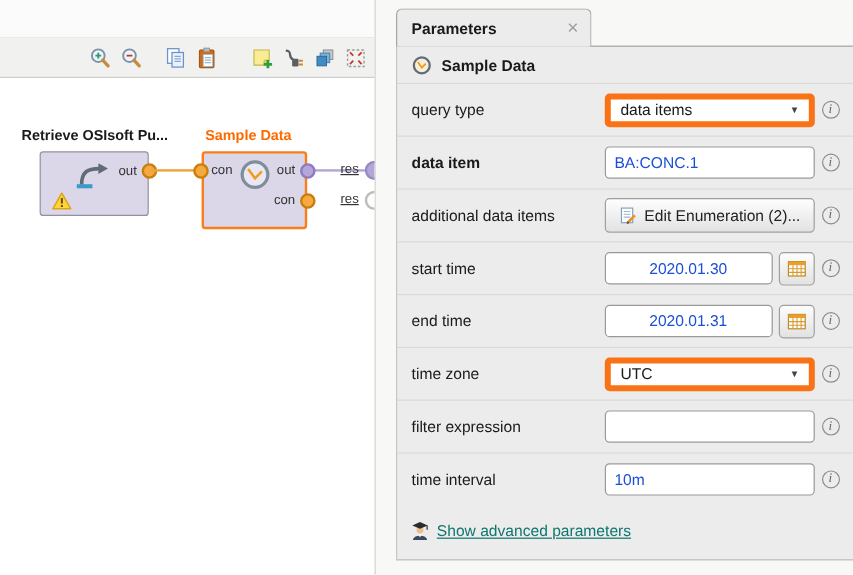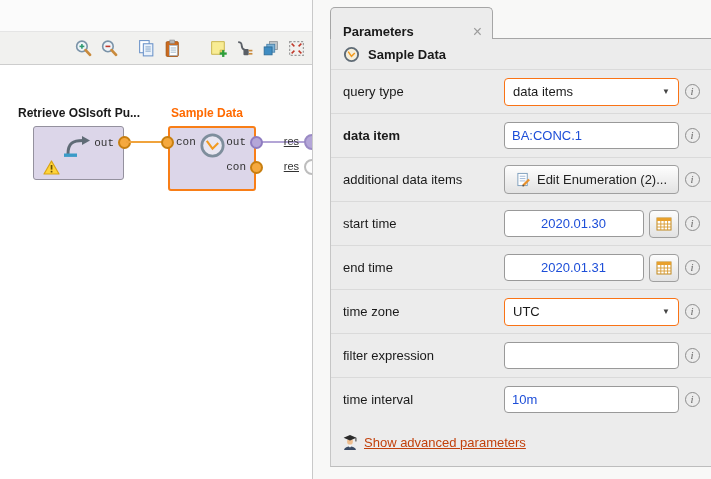--- a/index.html
+++ b/index.html
@@ -12,73 +12,73 @@
   .canvas-pane { position:absolute; left:0; top:0; width:313px; height:479px;
     background:#fff; border-right:1px solid #c9c9c9; }
   .crumb-strip { height:32px; background:#fbfbfb; border-bottom:1px solid #e5e5e5; }
   .toolbar { height:33px; background:#f1f1ef; border-bottom:1px solid #cdcdcd;
     display:flex; align-items:center; justify-content:flex-end; padding-right:4px; }
   .tbtn { width:24px; height:24px; border:none; background:transparent; padding:2px;
     display:flex; align-items:center; justify-content:center; cursor:pointer; }
   .sp4 { margin-right:2px; } .sp13 { margin-right:13px; } .sp22 { margin-right:22px; }
   .canvas { position:relative; height:412px; background:#fff; overflow:hidden; }
 
-  .op { position:absolute; background:#dcd6e9; border:1px solid #94919e; border-radius:3px;font-family:Liberation Mono, monospace; }
+  .op { position:absolute; background:#dcd6e9; border:1px solid #94919e; border-radius:3px; }
   .op.sel { border:2px solid #f87e17; }
   .op-title { position:absolute; font-size:12px; font-weight:bold; color:#1a1a1a; white-space:nowrap; }
   .op-title.sel { color:#ff6a00; width:100px; text-align:center; }
   .port-label { position:absolute; font-size:11px; color:#333; }
   .port { position:absolute; width:13px; height:13px; border-radius:50%; }
   .port.orange { background:#f5a93f; border:2px solid #c87f10; }
   .port.purple { background:#b4a6d8; border:2px solid #8e7cc0; }
   .resport { position:absolute; width:16px; height:16px; border-radius:50%; }
   .resport.purple { background:#b4a6d8; border:2px solid #9a8ac4; }
   .resport.empty { background:#fdfdfd; border:2px solid #bdbdbd; }
   .wire { position:absolute; height:2px; }
   .res-label { position:absolute; font-size:11px; color:#333;text-decoration:underline; }
 
   
   .params { position:absolute; left:330px; top:0; width:381px; height:479px; }
   .tab { position:relative; z-index:2; margin-top:7px; width:163px; height:32px;
     background:#ececec; border:1px solid #a6a6a6; border-bottom:none;
-    border-radius:5px 5px 0 0; display:flex; align-items:flex-end;
+    border-radius:5px 5px 0 0; display:flex; align-items:center;
     padding:0 10px 0 12px; cursor:pointer; }
   .tab-title { flex:1; font-weight:bold; font-size:13px; }
   .tab-close { color:#9b9b9b; font-size:16px; line-height:14px; cursor:pointer; }
   .panel { position:absolute; left:0; top:38px; width:381px; height:429px;
     background:#ececec; border-top:1px solid #a6a6a6; border-left:1px solid #c6c6c6;
     border-bottom:1px solid #bdbdbd; }
   .phead { display:flex; align-items:center; gap:8px; height:30px; padding:0 12px; }
   .phead-title { font-weight:bold; font-size:13px; }
   .prow { display:flex; align-items:center; height:44px; padding:0 6px 0 12px;
     border-top:1px solid #dadada; }
   .plabel { flex:1; font-size:13px; }
   .plabel.bold { font-weight:bold; }
   .ctl { width:175px; display:flex; align-items:center; }
   .tinput { width:100%; height:27px; border:1px solid #999; border-radius:4px;
     padding:0 7px; font-size:13px; font-family:inherit; background:#fff; color:#1d4ed8; }
   .tinput.short { width:140px;padding-left:36px; }
-  .dropdown { width:100%; height:28px; background:#fff; border:1px solid #f97316;
+  .dropdown { width:100%; height:28px; background:#fff; border:5px solid #f97316;
     border-radius:4px; display:flex; align-items:center; padding:0 8px;
     font-size:13px; cursor:pointer; }
   .dd-val { flex:1; }
   .caret { font-size:8px; color:#444; }
   .calbtn { width:30px; height:28px; margin-left:5px; border:1px solid #9f9f9f;
     border-radius:4px; background:linear-gradient(#fdfdfd,#e2e2e2);
     display:flex; align-items:center; justify-content:center; cursor:pointer; }
   .enumbtn { width:100%; height:29px; border:1px solid #9f9f9f; border-radius:4px;
     background:linear-gradient(#fefefe,#e2e2e2); display:flex; align-items:center;
     justify-content:center; gap:6px; font-size:13px; font-family:inherit;
     color:#222; cursor:pointer; }
   .infocol { width:26px; display:flex; justify-content:center; }
   .info { width:15px; height:15px; border:1px solid #8d8d8d; border-radius:50%;
     color:#666; font-family:"Liberation Serif", serif; font-style:italic;
     font-size:11px; line-height:13px; text-align:center; cursor:pointer; }
   .advanced { display:flex; align-items:center; gap:7px; margin:13px 0 0 12px; }
-  .adv-link { color:#c2410c; font-size:13px; text-decoration:underline; cursor:pointer; }
+  .adv-link { color:#0f766e; font-size:13px; text-decoration:underline; cursor:pointer; }
 </style>
 </head>
 <body>
 
 <div id="app">
 
   <div class="canvas-pane">
     <div class="crumb-strip"></div>
 
     <div class="toolbar">

